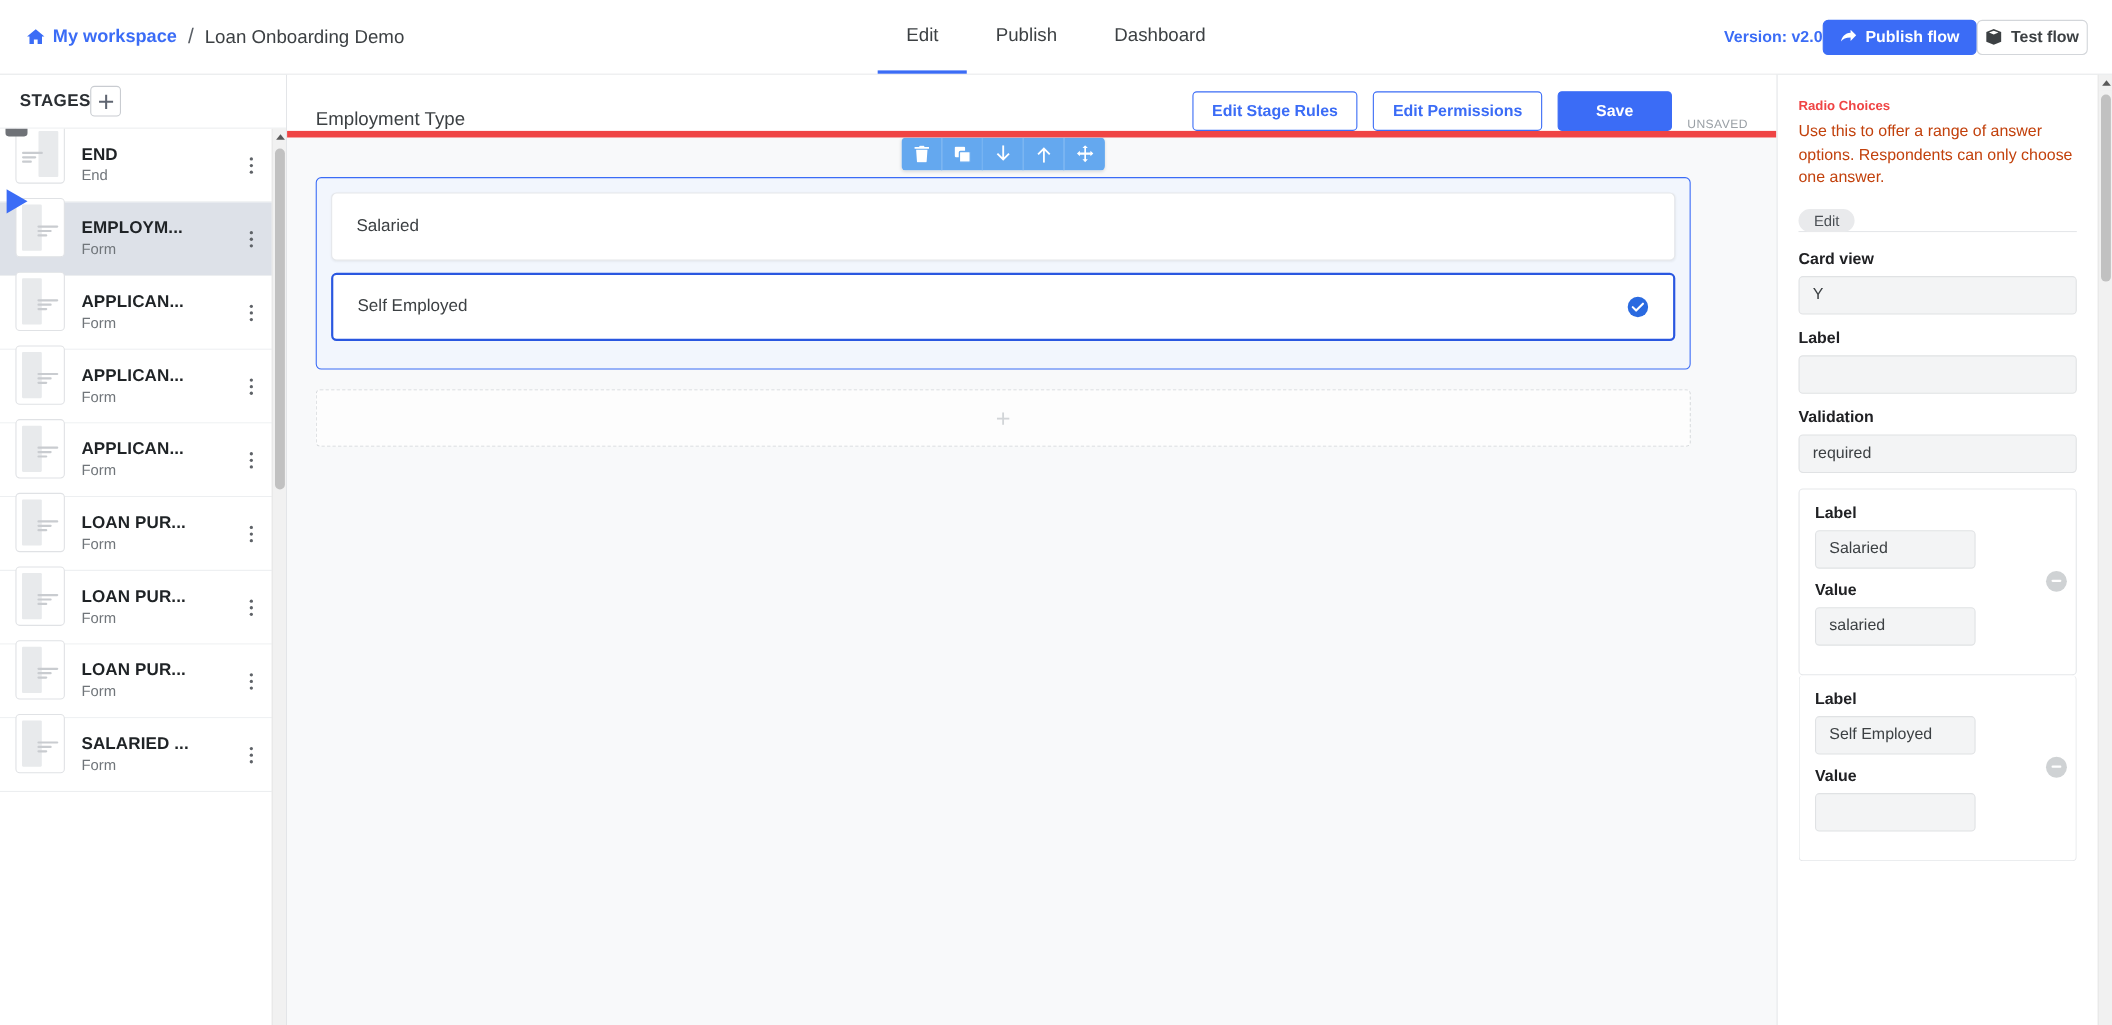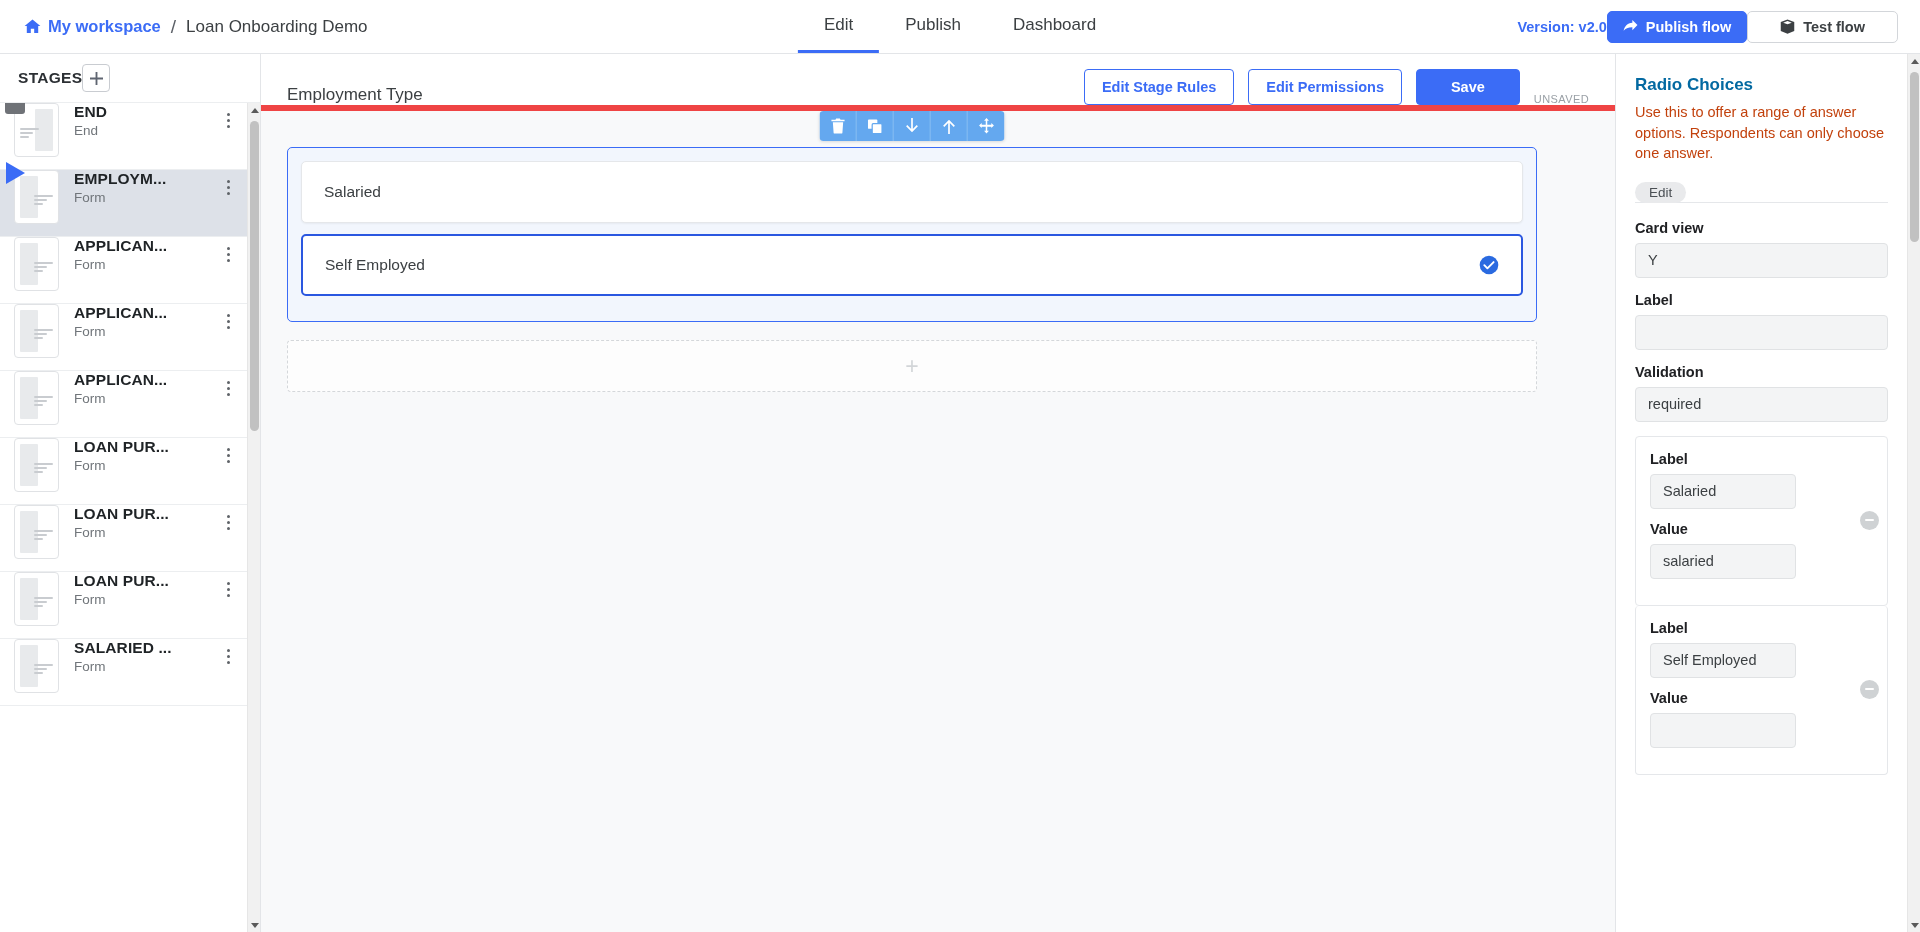--- a/index.html
+++ b/index.html
@@ -6,21 +6,21 @@
   html, body {
     width: 1920px; height: 932px;
     font-family: "Liberation Sans", sans-serif;
     background: #ffffff;
     overflow: hidden;
     -webkit-font-smoothing: antialiased;
   }
 
   
   .topbar {
-    height: 54px;
+    height: 68px;
     width: 100%;
     background: #ffffff;
     border-bottom: 1px solid #e3e5e8;
     display: flex;
     align-items: center;
     position: relative;
   }
   .breadcrumb {
     display: flex; align-items: center;
     padding-left: 24px;
@@ -72,21 +72,21 @@
     white-space: nowrap;
   }
   .btn-publish {
     background: #3b6cf6; color: #fff;
     border: 1px solid #3b6cf6;
     height: 32px; padding: 0 15px;
   }
   .btn-test {
     background: #fff; color: #3c4043;
     border: 1px solid #d3d6da;
-    height: 32px; padding: 0 32px;
+    height: 32px; padding: 0 7px;
   }
   .ic { display: inline-block; line-height: 0; }
 
   
   .workspace {
     display: flex;
     height: calc(932px - 54px);
     width: 100%;
   }
 
@@ -123,23 +123,23 @@
     flex: 1;
     overflow: hidden;
     position: relative;
     border-top: 1px solid #eceef0;
   }
   .stage-scroll {
     position:absolute; inset: 0 11px 0 0;
     overflow: hidden;
   }
   .stage-item {
-    display: flex; align-items: flex-start;
+    display: flex; align-items: flex-end;
     height: 67px;
-    padding: 0 10px 2px 14px;
+    padding: 0 10px 16px 14px;
     border-bottom: 1px solid #eceef0;
     cursor: pointer;
     position: relative;
     background: #fff;
   }
   .stage-item.selected { background: #dde1e8; }
   .stage-thumb {
     width: 45px; height: 54px;
     border: 1px solid #e0e2e5;
     border-radius: 4px;
@@ -349,21 +349,21 @@
     position: relative;
     display: flex; flex-direction: column;
   }
   .rp-scroll {
     position: absolute;
     inset: 0 13px 0 0;
     overflow: hidden;
     padding: 21px 19px 0 19px;
   }
   .rp-title {
-    font-size: 17px; font-weight: 700; color: #0369a1;
+    font-size: 12px; font-weight: 700; color: #ef4444;
     margin-bottom: 7px;
   }
   .rp-desc {
     font-size: 14.5px; color: #c2410c; line-height: 1.42;
     margin-bottom: 18px;
   }
   .rp-tabrow {
     display: flex; align-items: center;
     border-bottom: 1px solid #e5e7ea;
     margin-bottom: 17px;

